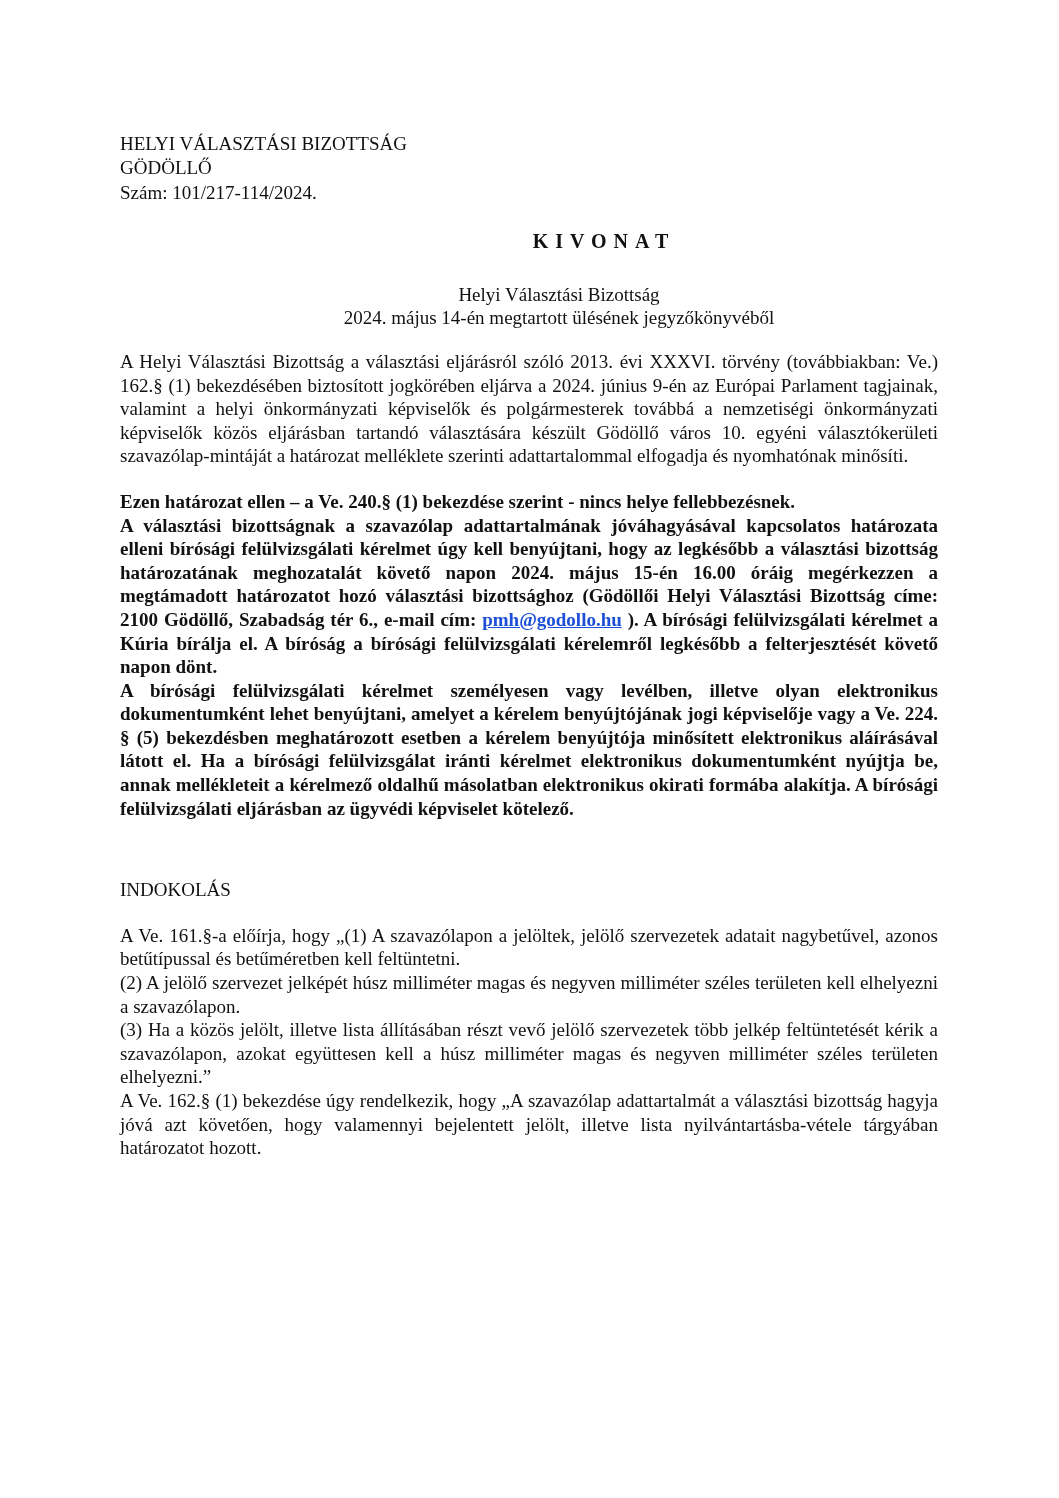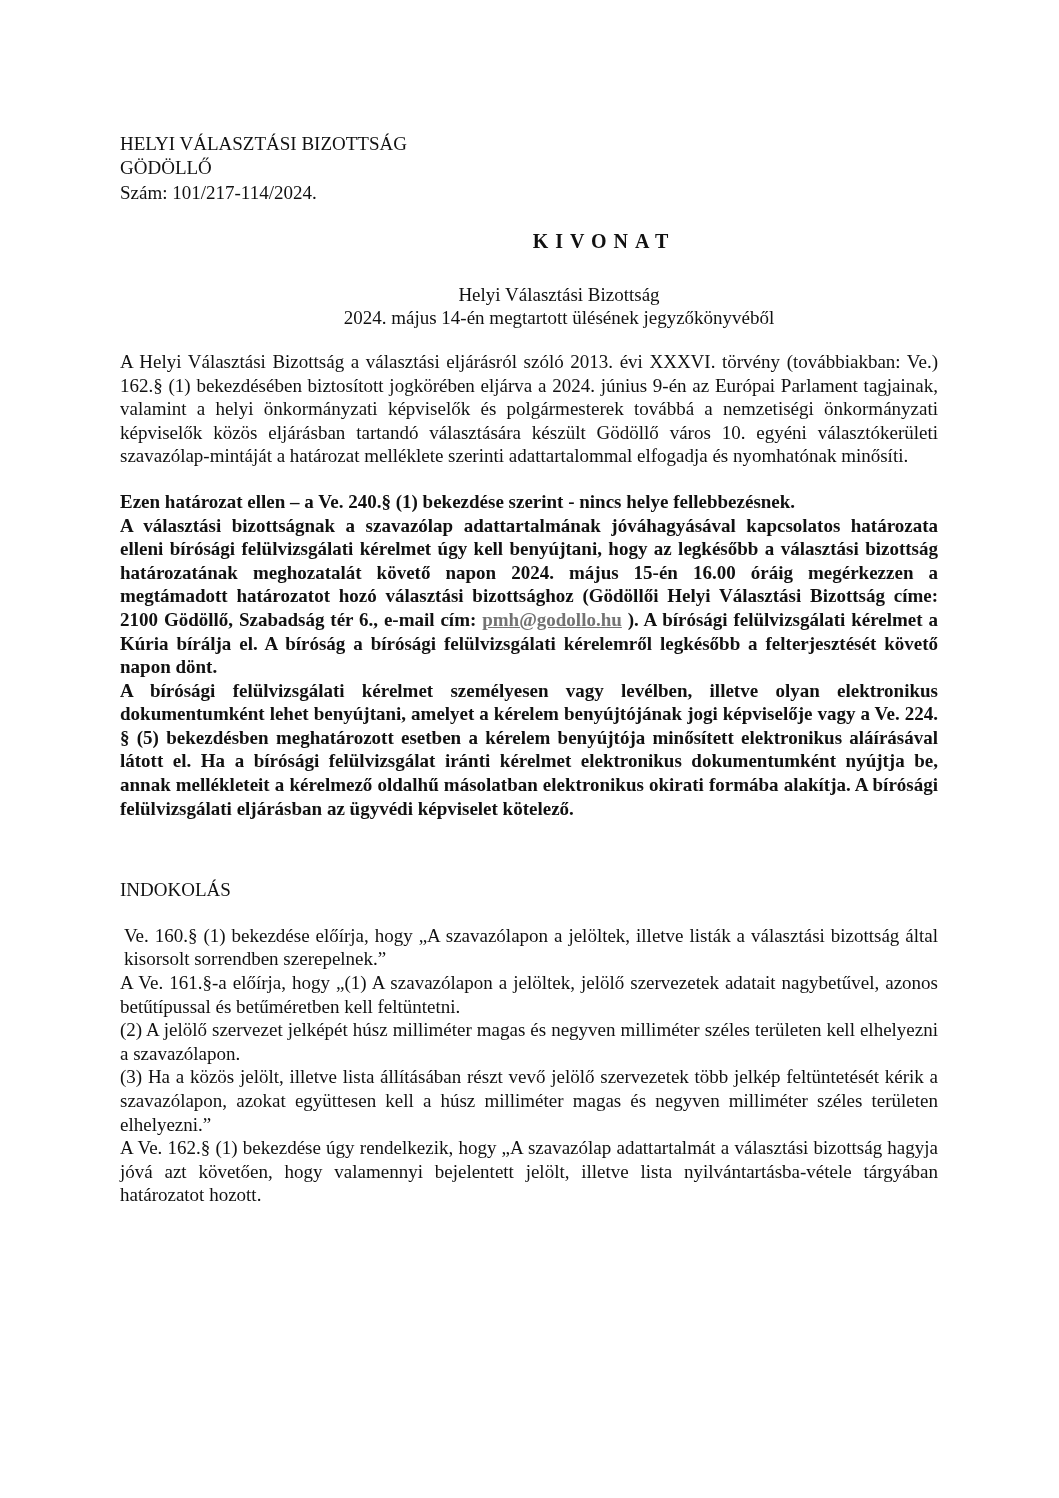--- a/index.html
+++ b/index.html
@@ -65,21 +65,21 @@
       margin-top: 22px;
       font-weight: bold;
     }
     .section-heading {
       text-align: left;
       margin-top: 58px;
       margin-bottom: 22px;
     }
     .email-link {
       text-decoration: underline;
-      color: #737373;
+      color: #1d4ed8;
     }
     .indent-space {
       padding-left: 4px;
     }
   </style>
 </head>
 <body>
 
 <div class="page">
 
@@ -101,20 +101,19 @@
 
   <div class="para-gap">
     <p>Ezen határozat ellen – a Ve. 240.§ (1) bekezdése szerint - nincs helye fellebbezésnek.</p>
     <p><span>A választási bizottságnak a szavazólap adattartalmának jóváhagyásával kapcsolatos határozata elleni bírósági felülvizsgálati kérelmet úgy kell benyújtani, hogy az legkésőbb a választási bizottság határozatának meghozatalát követő napon 2024. május 15-én 16.00 óráig megérkezzen a megtámadott határozatot hozó választási bizottsághoz (Gödöllői Helyi Választási Bizottság címe: 2100 Gödöllő, Szabadság tér 6., e-mail cím: </span><a class="email-link">pmh@godollo.hu</a><span> ). A bírósági felülvizsgálati kérelmet a Kúria bírálja el. A bíróság a bírósági felülvizsgálati kérelemről legkésőbb a felterjesztését követő napon dönt.</span></p>
     <p>A bírósági felülvizsgálati kérelmet személyesen vagy levélben, illetve olyan elektronikus dokumentumként lehet benyújtani, amelyet a kérelem benyújtójának jogi képviselője vagy a Ve. 224. § (5) bekezdésben meghatározott esetben a kérelem benyújtója minősített elektronikus aláírásával látott el. Ha a bírósági felülvizsgálat iránti kérelmet elektronikus dokumentumként nyújtja be, annak mellékleteit a kérelmező oldalhű másolatban elektronikus okirati formába alakítja. A bírósági felülvizsgálati eljárásban az ügyvédi képviselet kötelező.</p>
   </div>
 
   <div class="section-heading">INDOKOLÁS</div>
 
   <div>
-    <p class="indent-space"> Ve. 160.§ (1) bekezdése előírja, hogy „A szavazólapon a jelöltek, illetve listák a választási bizottság által kisorsolt sorrendben szerepelnek.”</p>
     <p>A Ve. 161.§-a előírja, hogy „(1) A szavazólapon a jelöltek, jelölő szervezetek adatait nagybetűvel, azonos betűtípussal és betűméretben kell feltüntetni.</p>
     <p>(2) A jelölő szervezet jelképét húsz milliméter magas és negyven milliméter széles területen kell elhelyezni a szavazólapon.</p>
     <p>(3) Ha a közös jelölt, illetve lista állításában részt vevő jelölő szervezetek több jelkép feltüntetését kérik a szavazólapon, azokat együttesen kell a húsz milliméter magas és negyven milliméter széles területen elhelyezni.”</p>
     <p>A Ve. 162.§ (1) bekezdése úgy rendelkezik, hogy „A szavazólap adattartalmát a választási bizottság hagyja jóvá azt követően, hogy valamennyi bejelentett jelölt, illetve lista nyilvántartásba-vétele tárgyában határozatot hozott.</p>
   </div>
 
 </div>
 
 </body></html>

